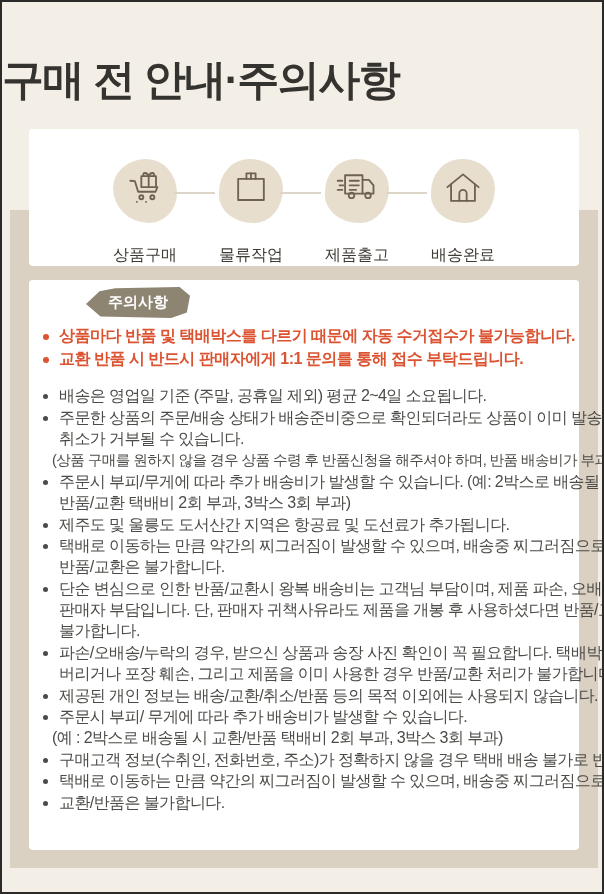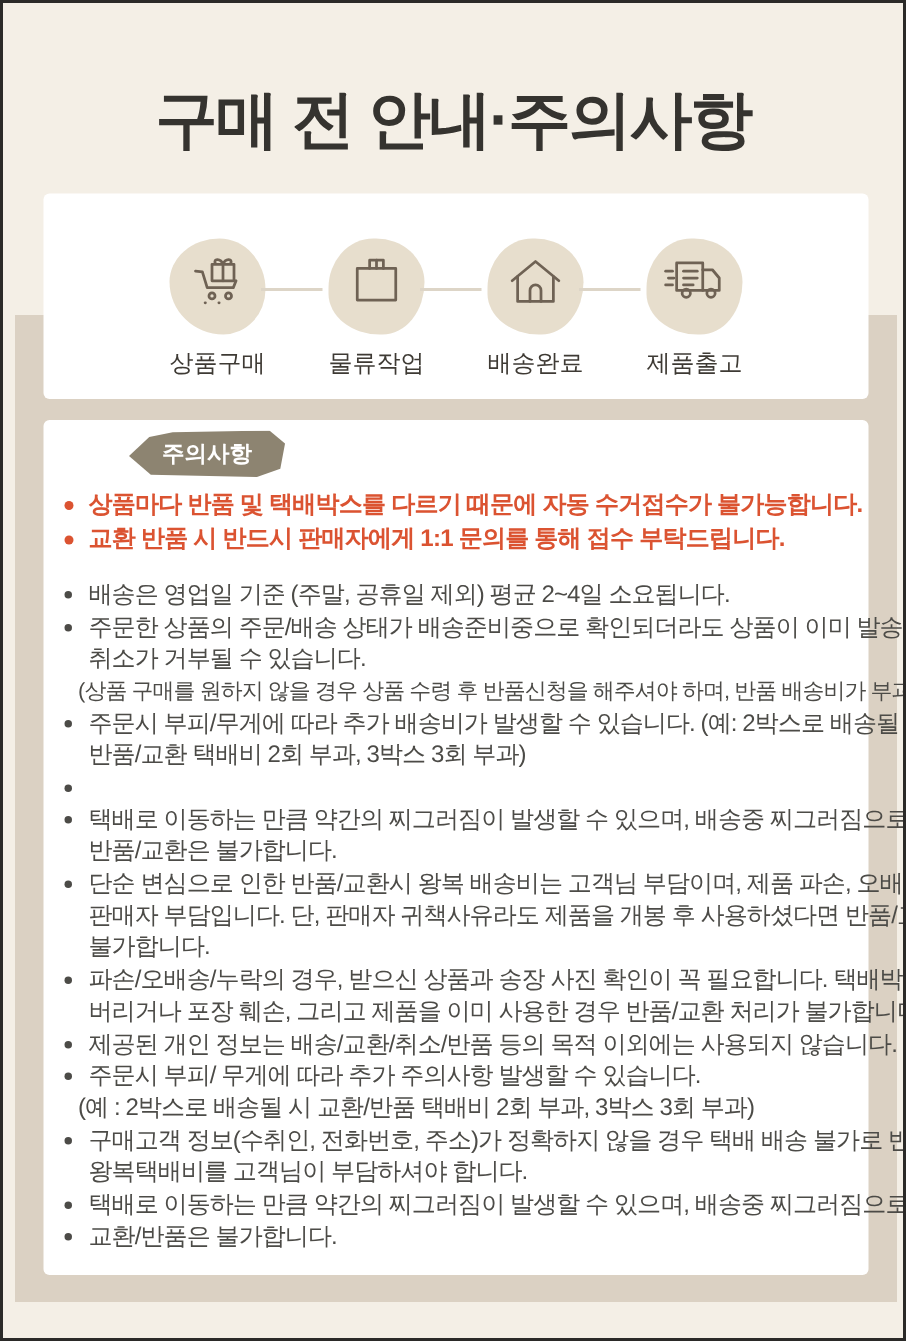--- a/index.html
+++ b/index.html
@@ -3,40 +3,40 @@
 <meta charset="utf-8">
 <style>
   html,body{margin:0;padding:0;background:#888;}
   .page{
     position:relative;width:604px;height:894px;box-sizing:border-box;
     background:#f4efe6;border:2px solid #2b2a28;overflow:hidden;
     font-family:"Liberation Sans","DejaVu Sans",sans-serif;
   }
   .beige-panel{position:absolute;left:8px;top:208px;width:588px;height:658px;background:#dbd1c3;}
   .page-title{
-    position:absolute;top:50px;left:0;width:100%;text-align:center;
+    position:absolute;top:50px;left:0;width:100%;text-align:left;
     font-size:42px;font-weight:900;color:#35332f;letter-spacing:-1.5px;
   }
   
   .steps-card{
     position:absolute;left:27px;top:127px;width:550px;height:137px;
     background:#ffffff;border-radius:4px;
   }
   .steps-row{position:relative;display:flex;justify-content:center;height:100%;}
   .step{width:106px;display:flex;flex-direction:column;align-items:center;}
   .blob{
     width:64px;height:64px;margin-top:30px;background:#e7decd;
     border-radius:48% 52% 45% 55% / 53% 47% 56% 44%;
     display:flex;align-items:center;justify-content:center;
   }
   .step:nth-child(2) .blob{border-radius:55% 45% 52% 48% / 47% 55% 45% 53%;}
   .step:nth-child(3) .blob{border-radius:46% 54% 56% 44% / 52% 46% 54% 48%;}
   .step:nth-child(4) .blob{border-radius:52% 48% 44% 56% / 45% 53% 47% 55%;}
   .blob svg{width:44px;height:44px;stroke:#6f6254;fill:none;stroke-width:2;stroke-linecap:round;stroke-linejoin:round;}
-  .step-label{margin-top:9px;font-size:16px;color:#3e3a34;font-weight:500;}
+  .step-label{margin-top:22px;font-size:16px;color:#3e3a34;font-weight:500;}
   .connector{position:absolute;top:63px;height:2px;width:41px;background:#ddd5c7;}
   .connector.c1{left:145px;} .connector.c2{left:251px;} .connector.c3{left:357px;}
   
   .notice-card{
     position:absolute;left:27px;top:278px;width:550px;height:570px;
     background:#ffffff;border-radius:4px;box-sizing:border-box;
   }
   .badge{
     position:relative;margin:7px 0 0 57px;width:104px;height:31px;
     background:#8d8471;color:#ffffff;font-size:15px;font-weight:700;
@@ -101,48 +101,48 @@
             </svg>
           </span>
         </div>
         <div class="step-label">물류작업</div>
       </div>
 
       <div class="step">
         <div class="blob">
           <span>
             <svg viewBox="0 0 48 48">
-              <path d="M7 22 L24 8 L41 22"></path>
-              <path d="M11 19 V37 H37 V19"></path>
-              <path d="M20 37 v-8 a4 4 0 0 1 8 0 v8"></path>
-            </svg>
-          </span>
-        </div>
-        <div class="step-label">배송완료</div>
-      </div>
-
-      <div class="step">
-        <div class="blob">
-          <span>
-            <svg viewBox="0 0 48 48">
               <line x1="3" y1="15" x2="8" y2="15"></line>
               <line x1="5" y1="20" x2="9" y2="20"></line>
               <line x1="3" y1="25" x2="8" y2="25"></line>
               <rect x="11" y="9" width="19" height="20"></rect>
               <line x1="16" y1="15" x2="26" y2="15"></line>
               <line x1="16" y1="20" x2="26" y2="20"></line>
               <line x1="16" y1="25" x2="23" y2="25"></line>
               <path d="M30 14 h7 l5 6 v9 h-12"></path>
               <circle cx="18" cy="31" r="3"></circle>
               <circle cx="36" cy="31" r="3"></circle>
             </svg>
           </span>
         </div>
         <div class="step-label">제품출고</div>
       </div>
+
+      <div class="step">
+        <div class="blob">
+          <span>
+            <svg viewBox="0 0 48 48">
+              <path d="M7 22 L24 8 L41 22"></path>
+              <path d="M11 19 V37 H37 V19"></path>
+              <path d="M20 37 v-8 a4 4 0 0 1 8 0 v8"></path>
+            </svg>
+          </span>
+        </div>
+        <div class="step-label">배송완료</div>
+      </div>
     </div>
   </div>
 
   <div class="notice-card">
     <div class="badge">주의사항</div>
 
     <div class="warn-list">
 
     <div class="row">
           <span class="dot"></span>
@@ -175,20 +175,21 @@
         <div class="row">
           <span class="dot"></span>
           <span class="txt">주문시 부피/무게에 따라 추가 배송비가 발생할 수 있습니다. (예: 2박스로 배송될 시</span>
         </div>
         <div class="row f-nobullet">
           <span class="dot"></span>
           <span class="txt">반품/교환 택배비 2회 부과, 3박스 3회 부과)</span>
         </div>
         <div class="row">
           <span class="dot"></span>
+          <span class="txt">제주도 및 울릉도 도서산간 지역은 항공료 및 도선료가 추가됩니다.</span>
         </div>
         <div class="row">
           <span class="dot"></span>
           <span class="txt">택배로 이동하는 만큼 약간의 찌그러짐이 발생할 수 있으며, 배송중 찌그러짐으로 인한</span>
         </div>
         <div class="row f-nobullet">
           <span class="dot"></span>
           <span class="txt">반품/교환은 불가합니다.</span>
         </div>
         <div class="row">
@@ -210,34 +211,30 @@
         <div class="row f-nobullet">
           <span class="dot"></span>
           <span class="txt">버리거나 포장 훼손, 그리고 제품을 이미 사용한 경우 반품/교환 처리가 불가합니다.</span>
         </div>
         <div class="row">
           <span class="dot"></span>
           <span class="txt">제공된 개인 정보는 배송/교환/취소/반품 등의 목적 이외에는 사용되지 않습니다.</span>
         </div>
         <div class="row">
           <span class="dot"></span>
-          <span class="txt">주문시 부피/ 무게에 따라 추가 주의사항 발생할 수 있습니다.</span>
+          <span class="txt">주문시 부피/ 무게에 따라 추가 배송비가 발생할 수 있습니다.</span>
         </div>
         <div class="row f-nobullet f-outdent">
           <span class="dot"></span>
           <span class="txt">(예 : 2박스로 배송될 시 교환/반품 택배비 2회 부과, 3박스 3회 부과)</span>
         </div>
         <div class="row">
           <span class="dot"></span>
           <span class="txt">구매고객 정보(수취인, 전화번호, 주소)가 정확하지 않을 경우 택배 배송 불가로 반송될 시</span>
         </div>
-        <div class="row f-nobullet">
-          <span class="dot"></span>
-          <span class="txt">왕복택배비를 고객님이 부담하셔야 합니다.</span>
-        </div>
         <div class="row">
           <span class="dot"></span>
           <span class="txt">택배로 이동하는 만큼 약간의 찌그러짐이 발생할 수 있으며, 배송중 찌그러짐으로 인한</span>
         </div>
         <div class="row">
           <span class="dot"></span>
           <span class="txt">교환/반품은 불가합니다.</span>
         </div>
       </div>
   </div>

